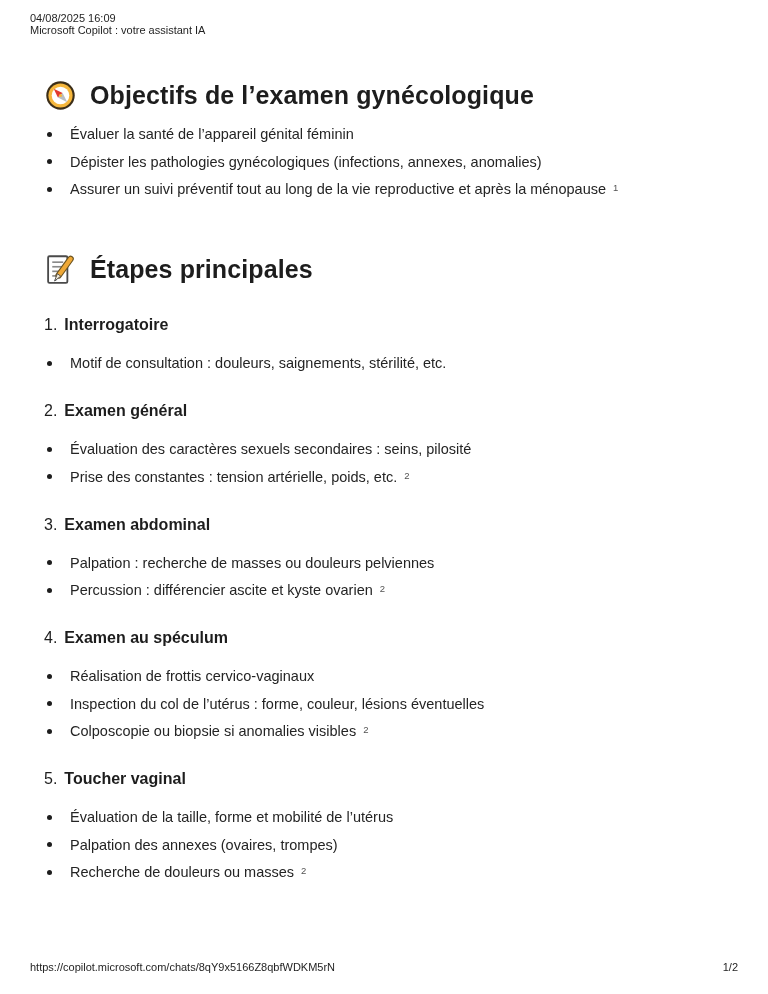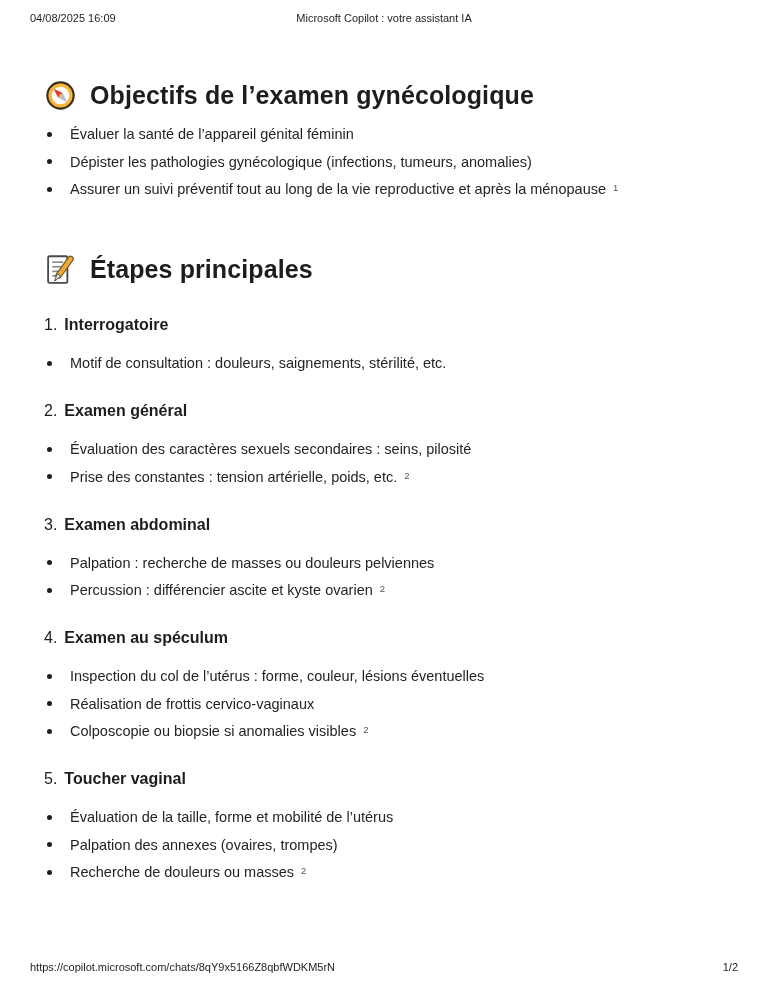--- a/index.html
+++ b/index.html
@@ -7,21 +7,21 @@
     width: 768px; height: 994px;
     background: #ffffff;
     font-family: "Liberation Sans", "DejaVu Sans", sans-serif;
     color: #242424;
     position: relative;
     overflow: hidden;
   }
   .print-header {
     position: absolute; top: 12px; left: 30px; right: 30px;
     display: flex; align-items: baseline;
-    font-size: 11px; color: #1f1f1f;
+    font-size: 11px; color: #1f1f1f; flex-direction: column;
   }
   .print-header .left  { flex: 1; text-align: left; white-space: nowrap; }
   .print-header .mid   { flex: 0 0 auto; text-align: left; white-space: nowrap; }
   .print-header .right { flex: 1; }
   .print-footer {
     position: absolute; top: 961px; left: 30px; right: 30px;
     display: flex; justify-content: space-between; align-items: baseline;
     font-size: 11px; color: #1f1f1f; gap: 47px;
   }
   .content {
@@ -85,21 +85,21 @@
         <polygon points="10.6,10.6 20.3,15.2 15.2,20.3" fill="#e23b2e"></polygon>
         <polygon points="25.4,25.4 15.2,20.3 20.3,15.2" fill="#b9bec4"></polygon>
         <circle cx="18" cy="18" r="1.7" fill="#f6b73c"></circle>
       </svg>
     </span>
     <span class="h1t">Objectifs de l’examen gynécologique</span>
   </h1>
 
   <ul class="sec1-list">
     <li><span>Évaluer la santé de l’appareil génital féminin</span><sup class="cite"></sup></li>
-    <li><span>Dépister les pathologies gynécologique (infections, tumeurs, anomalies)</span><sup class="cite"></sup></li>
+    <li><span>Dépister les pathologies gynécologiques (infections, annexes, anomalies)</span><sup class="cite"></sup></li>
     <li><span>Assurer un suivi préventif tout au long de la vie reproductive et après la ménopause</span><sup class="cite">1</sup></li>
   </ul>
 
   <h1 class="second">
     <span class="h1icon">
       <svg viewBox="0 0 36 36" aria-hidden="true">
         <rect x="4.5" y="3.5" width="21" height="29" rx="1.5" fill="#ffffff" stroke="#4a4a4a" stroke-width="2"></rect>
         <line x1="9" y1="10" x2="21" y2="10" stroke="#8a8a8a" stroke-width="1.8"></line>
         <line x1="9" y1="15" x2="21" y2="15" stroke="#8a8a8a" stroke-width="1.8"></line>
         <line x1="9" y1="20" x2="18" y2="20" stroke="#8a8a8a" stroke-width="1.8"></line>
@@ -133,22 +133,22 @@
   </h2>
   <ul>
     <li><span>Palpation : recherche de masses ou douleurs pelviennes</span><sup class="cite"></sup></li>
     <li><span>Percussion : différencier ascite et kyste ovarien</span><sup class="cite">2</sup></li>
   </ul>
 
   <h2>
     <span class="num">4.</span><span class="h2t">Examen au spéculum</span>
   </h2>
   <ul>
+    <li><span>Réalisation de frottis cervico-vaginaux</span><sup class="cite"></sup></li>
     <li><span>Inspection du col de l’utérus : forme, couleur, lésions éventuelles</span><sup class="cite"></sup></li>
-    <li><span>Réalisation de frottis cervico-vaginaux</span><sup class="cite"></sup></li>
     <li><span>Colposcopie ou biopsie si anomalies visibles</span><sup class="cite">2</sup></li>
   </ul>
 
   <h2>
     <span class="num">5.</span><span class="h2t">Toucher vaginal</span>
   </h2>
   <ul>
     <li><span>Évaluation de la taille, forme et mobilité de l’utérus</span><sup class="cite"></sup></li>
     <li><span>Palpation des annexes (ovaires, trompes)</span><sup class="cite"></sup></li>
     <li><span>Recherche de douleurs ou masses</span><sup class="cite">2</sup></li>

